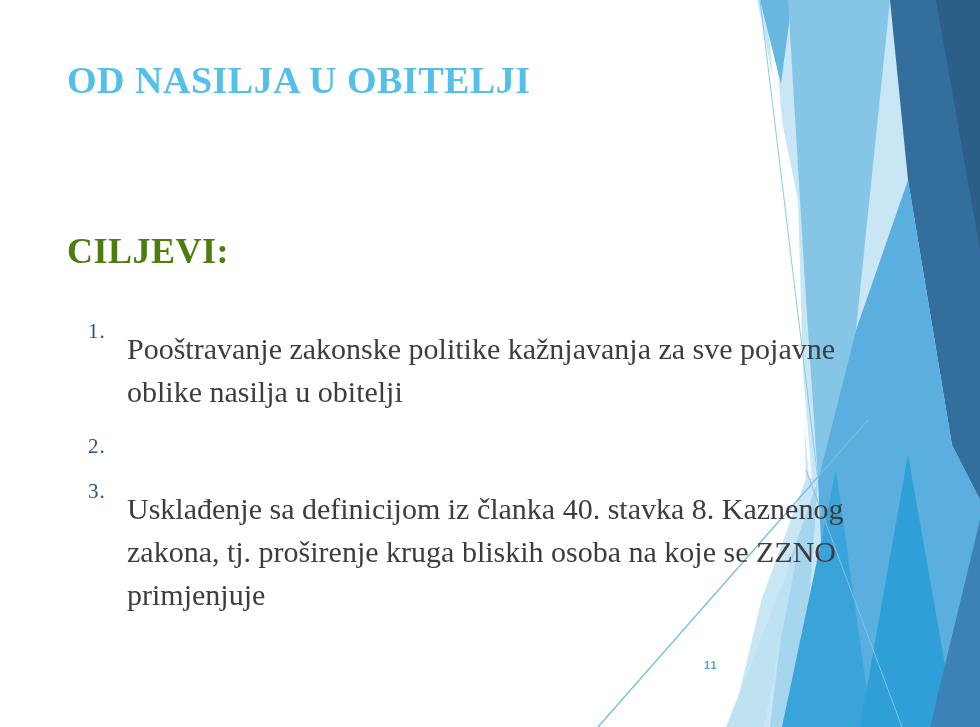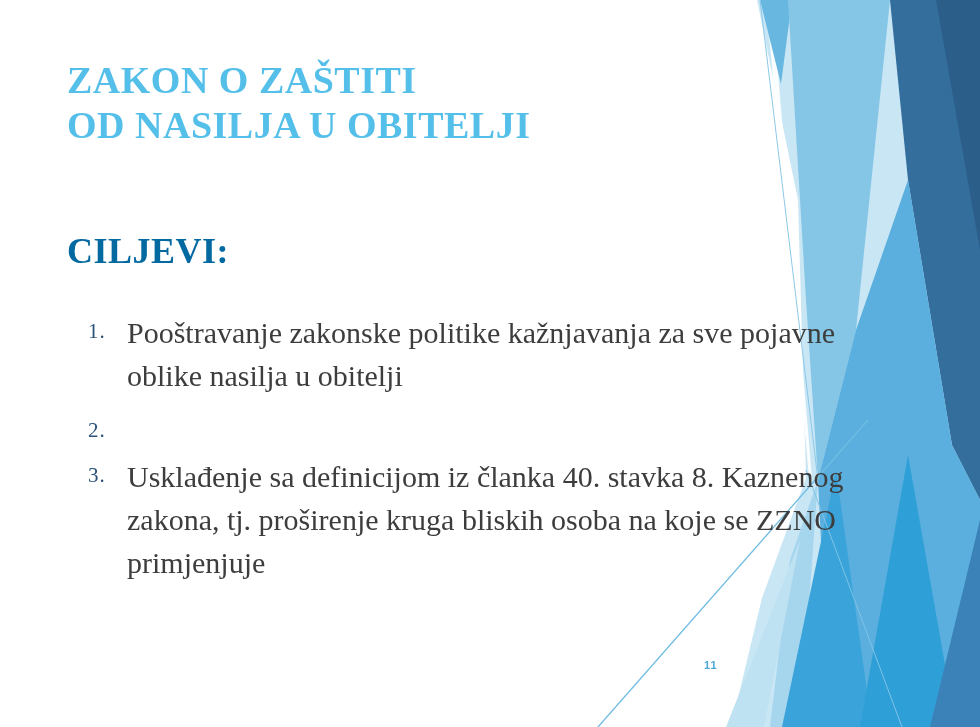--- a/index.html
+++ b/index.html
@@ -33,21 +33,21 @@
     line-height: 1.18;
     color: #54BFE9;
     letter-spacing: 0.5px;
   }
   .subtitle {
     position: absolute;
     left: 67px;
     top: 230px;
     font-size: 36px;
     font-weight: bold;
-    color: #0369a1;
+    color: #4d7c0f;
     letter-spacing: 0.5px;
   }
   .list {
     position: absolute;
     left: 88px;
     top: 312px;
     width: 772px;
   }
   .list-item {
     display: flex;
@@ -60,20 +60,21 @@
     color: #2B5278;
     padding-top: 7px;
     letter-spacing: 1px;
   }
   .list-item .txt {
     flex: 0 1 auto;
     max-width: 730px;
     font-size: 30px;
     line-height: 1.43;
     color: #3D3D3D;
+    margin-top: 16px;
   }
   .page-number {
     position: absolute;
     left: 704px;
     top: 659px;
     font-size: 11px;
     font-weight: 600;
     color: #4FA8DA;
     letter-spacing: 1px;
     font-family: "Liberation Sans", sans-serif;
@@ -108,21 +109,20 @@
     <polygon points="930,727 980,727 980,520" fill="#3B82B8"></polygon>
 
     <polygon points="726,727 764,727 800,540" fill="#BFE2F2"></polygon>
 
     <line x1="868" y1="420" x2="598" y2="727" stroke="#6FBCE2" stroke-width="1.3"></line>
     <line x1="760" y1="0" x2="818" y2="480" stroke="#8CC8E8" stroke-width="1"></line>
     <line x1="806" y1="470" x2="902" y2="727" stroke="#7FC3E5" stroke-width="1"></line>
   </svg>
 
   <div class="title">
-    <div>ZAKON O ZAŠTITI</div>
     <div>OD NASILJA U OBITELJI</div>
   </div>
 
   <div class="subtitle">CILJEVI:</div>
 
   <div class="list">
     <div class="list-item">
       <span class="num">1.</span>
       <span class="txt">Pooštravanje zakonske politike kažnjavanja za sve pojavne oblike nasilja u obitelji</span>
     </div>

